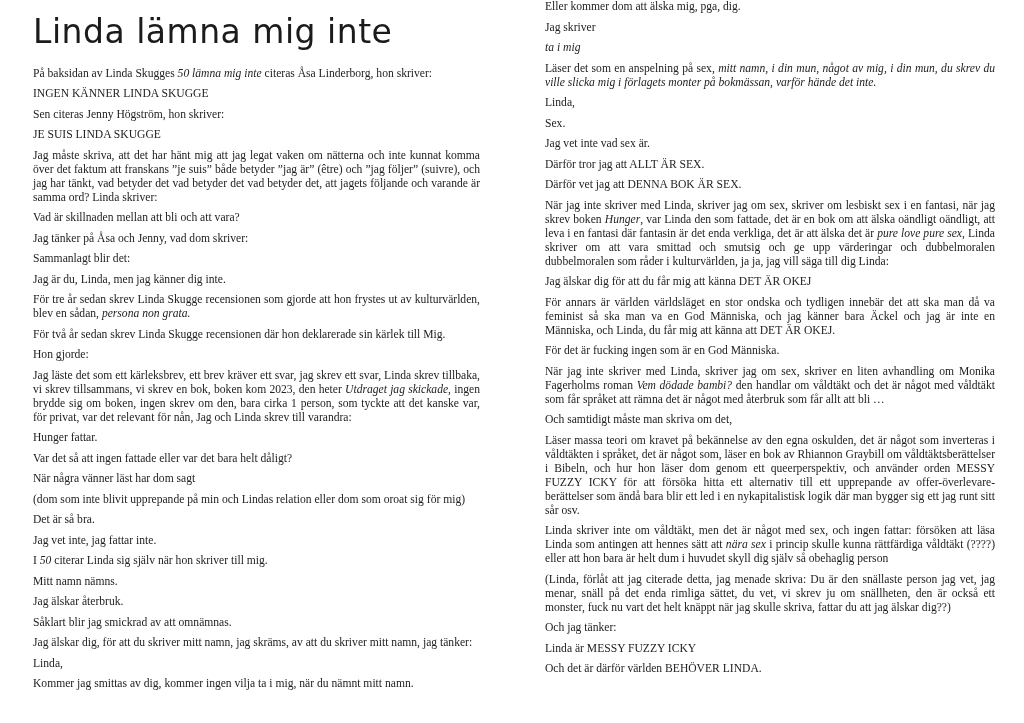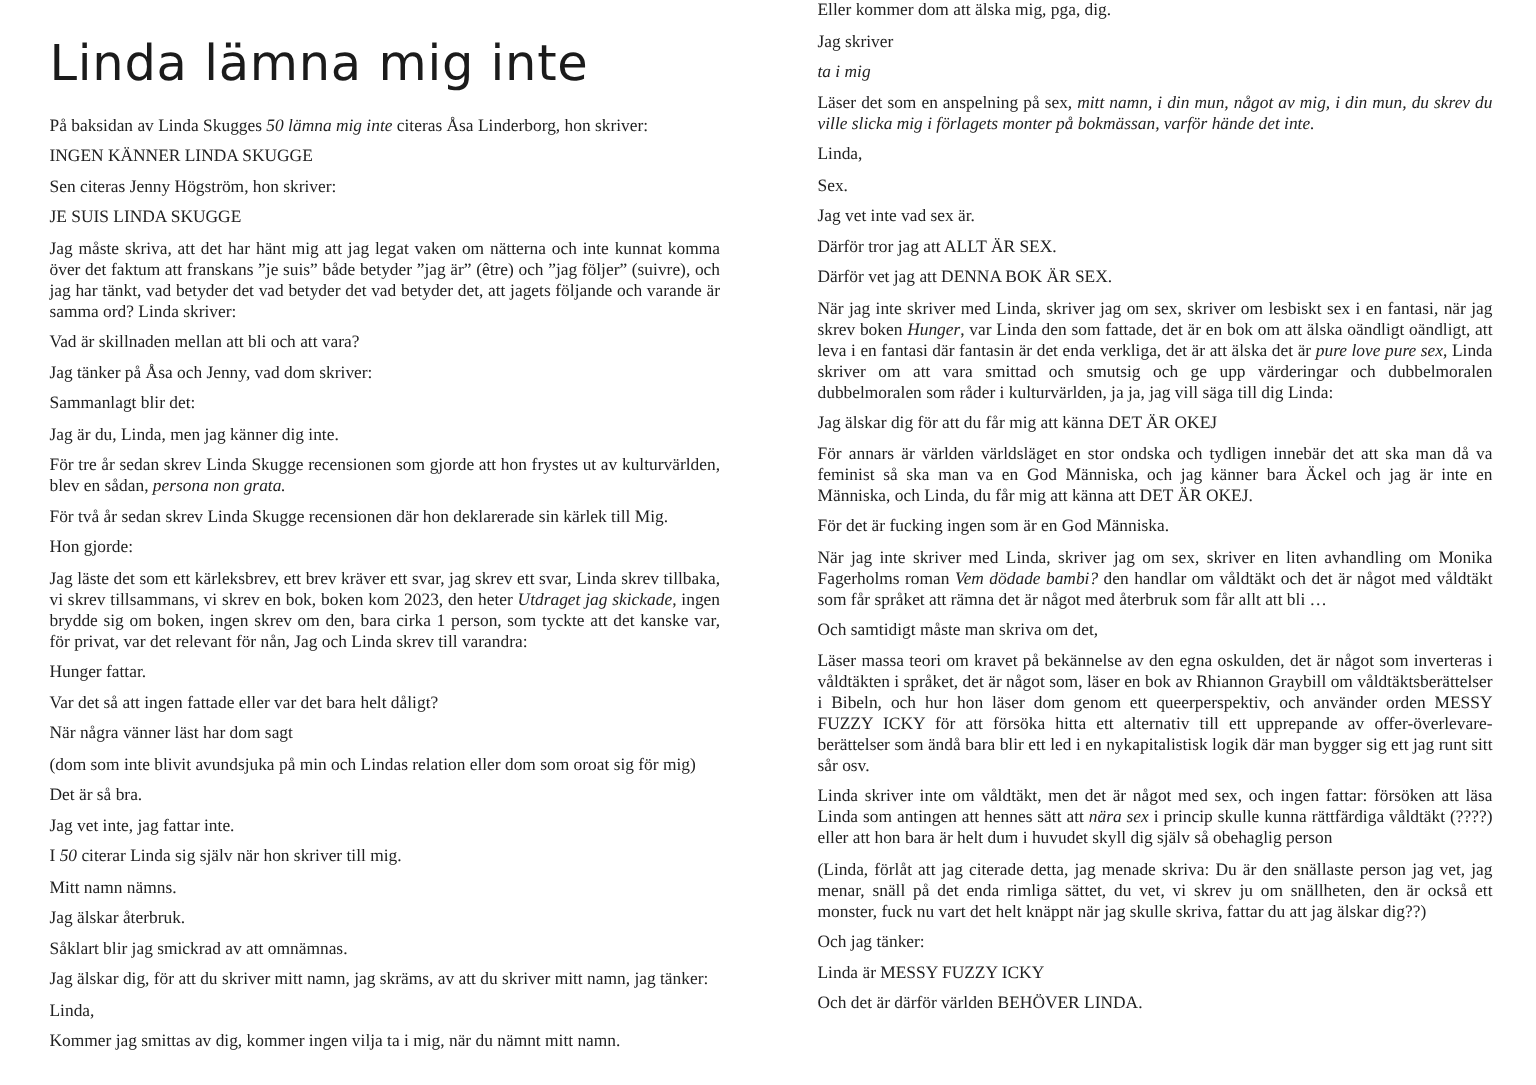--- a/index.html
+++ b/index.html
@@ -23,21 +23,21 @@
     box-sizing: border-box;
   }
   .col-left  { width: 447px; }
   .col-right { width: 450px; }
   h1.doc-title {
     font-family: "DejaVu Sans", "Liberation Sans", sans-serif;
     font-weight: 400;
     font-size: 33px;
     letter-spacing: 0.5px;
     color: #1b1b1b;
-    margin: 22px 0 15px 0;
+    margin: 12px 0 15px 0;
     line-height: 1.2;
   }
   .para {
     font-family: "Liberation Serif", "DejaVu Serif", serif;
     font-size: 11.6px;
     line-height: 14px;
     margin: 0 0 6.5px 0;
     text-align: justify;
     color: #222222;
   }
@@ -58,21 +58,21 @@
       <p class="para"><span>Jag tänker på Åsa och Jenny, vad dom skriver:</span></p>
       <p class="para"><span>Sammanlagt blir det:</span></p>
       <p class="para"><span>Jag är du, Linda, men jag känner dig inte.</span></p>
       <p class="para"><span>För tre år sedan skrev Linda Skugge recensionen som gjorde att hon frystes ut av kulturvärlden, blev en sådan, </span><em>persona non grata.</em></p>
       <p class="para"><span>För två år sedan skrev Linda Skugge recensionen där hon deklarerade sin kärlek till Mig.</span></p>
       <p class="para"><span>Hon gjorde:</span></p>
       <p class="para"><span>Jag läste det som ett kärleksbrev, ett brev kräver ett svar, jag skrev ett svar, Linda skrev tillbaka, vi skrev tillsammans, vi skrev en bok, boken kom 2023, den heter </span><em>Utdraget jag skickade</em><span>, ingen brydde sig om boken, ingen skrev om den, bara cirka 1 person, som tyckte att det kanske var, för privat, var det relevant för nån, Jag och Linda skrev till varandra:</span></p>
       <p class="para"><span>Hunger fattar.</span></p>
       <p class="para"><span>Var det så att ingen fattade eller var det bara helt dåligt?</span></p>
       <p class="para"><span>När några vänner läst har dom sagt</span></p>
-      <p class="para"><span>(dom som inte blivit avundsjuka på min och Lindas relation eller dom som oroat sig för mig)</span></p>
+      <p class="para"><span>(dom som inte blivit upprepande på min och Lindas relation eller dom som oroat sig för mig)</span></p>
       <p class="para"><span>Det är så bra.</span></p>
       <p class="para"><span>Jag vet inte, jag fattar inte.</span></p>
       <p class="para"><span>I </span><em>50</em><span> citerar Linda sig själv när hon skriver till mig.</span></p>
       <p class="para"><span>Mitt namn nämns.</span></p>
       <p class="para"><span>Jag älskar återbruk.</span></p>
       <p class="para"><span>Såklart blir jag smickrad av att omnämnas.</span></p>
       <p class="para"><span>Jag älskar dig, för att du skriver mitt namn, jag skräms, av att du skriver mitt namn, jag tänker:</span></p>
       <p class="para"><span>Linda,</span></p>
       <p class="para"><span>Kommer jag smittas av dig, kommer ingen vilja ta i mig, när du nämnt mitt namn.</span></p>
     </div>

